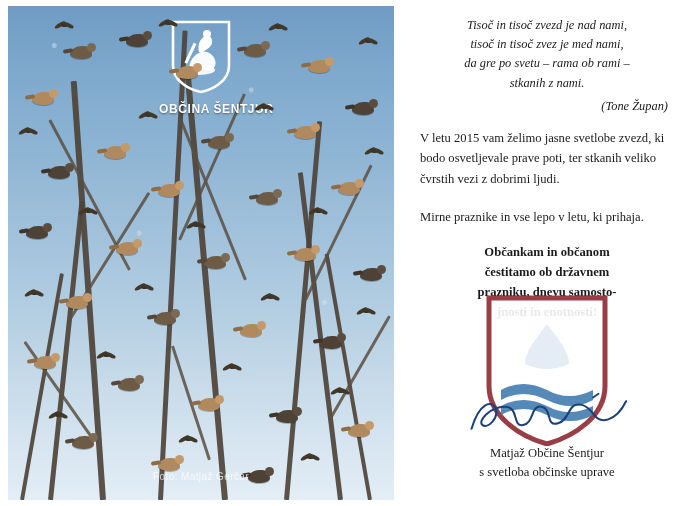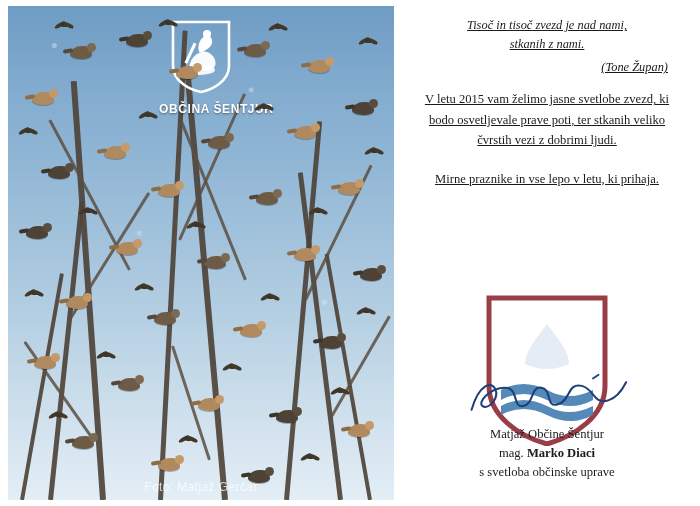--- a/index.html
+++ b/index.html
@@ -138,57 +138,56 @@
     font-weight: bold;
     font-size: 12px;
     letter-spacing: 0.6px;
     white-space: nowrap;
     text-shadow: 0 1px 2px rgba(0,0,0,0.45);
   }
   #photo-credit {
     position: absolute;
     left: 50%;
     transform: translateX(-50%);
-    bottom: 6px;
+    bottom: 18px;
     color: rgba(255,255,255,0.75);
-    font-size: 12px;
+    font-size: 10px;
     font-family: "Liberation Sans", sans-serif;
     letter-spacing: 0.4px;
     white-space: nowrap;
   }
 
   
   #text-panel {
     position: absolute;
     left: 400px;
     top: 6px;
     width: 294px;
     height: 494px;
     color: #1b1b1b;
-    text-decoration: underline;
   }
 
   .poem {
     margin: 10px 6px 0 6px;
     text-align: center;
     font-style: italic;
     font-size: 12.4px;
     line-height: 1.55;
   }
   .poem-author {
     margin-top: 6px;
     text-align: right;
     padding-right: 26px;
     font-style: italic;
     font-size: 12.4px;
   }
 
   .para {
     margin: 14px 20px 0 20px;
-    text-align: center;
+    text-align: left;
     font-size: 12.6px;
     line-height: 1.62;
   }
   .para.second { margin-top: 18px; }
 
   .wish {
     margin: 16px 26px 0 26px;
     text-align: center;
     font-size: 12.6px;
     font-weight: bold;
@@ -401,44 +400,51 @@
         <span class="w2"></span>
       </div>
 
     <div id="photo-credit">Foto: Matjaž Gerčar</div>
   </div>
 
   <div id="text-panel">
 
     <div class="poem">
       <div>Tisoč in tisoč zvezd je nad nami,</div>
+      <div>tisoč in tisoč zvez je med nami,</div>
+      <div>da gre po svetu – rama ob rami –</div>
       <div>stkanih z nami.</div>
     </div>
     <div class="poem-author">(Tone Župan)</div>
 
     <div class="para">V letu 2015 vam želimo jasne svetlobe zvezd, ki bodo osvetljevale prave poti, ter stkanih veliko čvrstih vezi  z dobrimi ljudi.</div>
     <div class="para second">Mirne praznike in vse lepo v letu, ki prihaja.</div>
 
+    <div class="wish">
+      <div>Občankam in občanom</div>
+      <div>čestitamo ob državnem</div>
+      <div>prazniku, dnevu samosto-</div>
+      <div>jnosti in enotnosti!</div>
+    </div>
 
     <svg id="shield-wm" viewBox="0 0 128 152">
       <path d="M6 4 H122 V92 C122 122 92 142 64 150 C36 142 6 122 6 92 Z" fill="#ffffff" stroke="#8f2a33" stroke-width="5"></path>
       <path d="M10 8 H118 V90 C118 118 90 137 64 145 C38 137 10 118 10 90 Z" fill="#ffffff"></path>
       <g opacity="0.9">
         <path d="M18 96 q22 -12 46 0 q22 12 46 0 v10 q-22 12 -46 0 q-24 -12 -46 0 z" fill="#2f6fa8"></path>
         <path d="M18 112 q22 -12 46 0 q22 12 46 0 v9 q-22 12 -46 0 q-24 -12 -46 0 z" fill="#2f6fa8"></path>
         <path d="M64 30 C52 46 42 58 42 70 q22 10 44 0 C86 58 76 46 64 30 Z" fill="#dfe9f3"></path>
       </g>
     </svg>
 
     <div id="signature-block">
       <svg id="signature" viewBox="0 0 200 50">
         <path d="M18 40 C26 12 40 8 44 18 C48 28 36 40 30 36 C24 32 38 16 54 16
                  C70 16 62 38 74 36 C86 34 82 14 94 16 C106 18 98 38 112 34
                  C126 30 122 10 138 14 C152 18 150 34 166 30 C176 27 182 18 186 10" fill="none" stroke="#1d3f7a" stroke-width="2.2" stroke-linecap="round"></path>
         <path d="M150 6 L156 2" fill="none" stroke="#1d3f7a" stroke-width="2" stroke-linecap="round"></path>
       </svg>
       <div class="sig-line">Matjaž Občine Šentjur</div>
-      <div class="sig-line bold-part"><span>mag. </span><b>Marko Diaci</b></div>
       <div class="sig-line">s svetloba občinske uprave</div>
     </div>
 
   </div>
 </div>
 
 </body></html>

